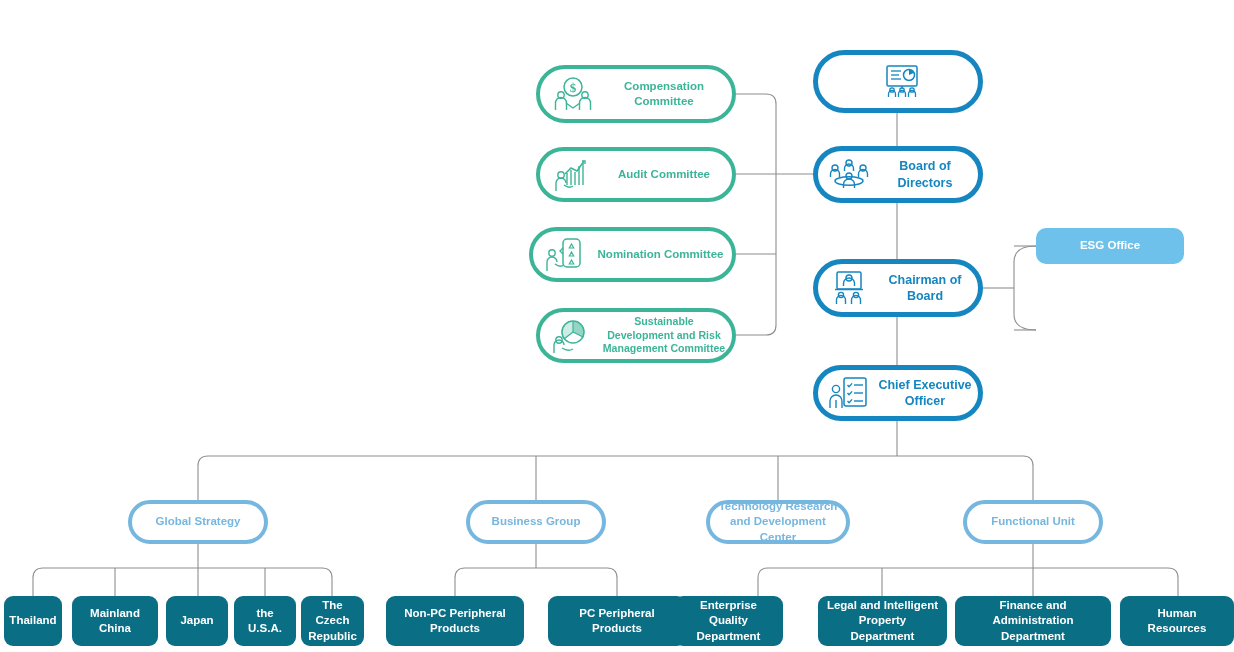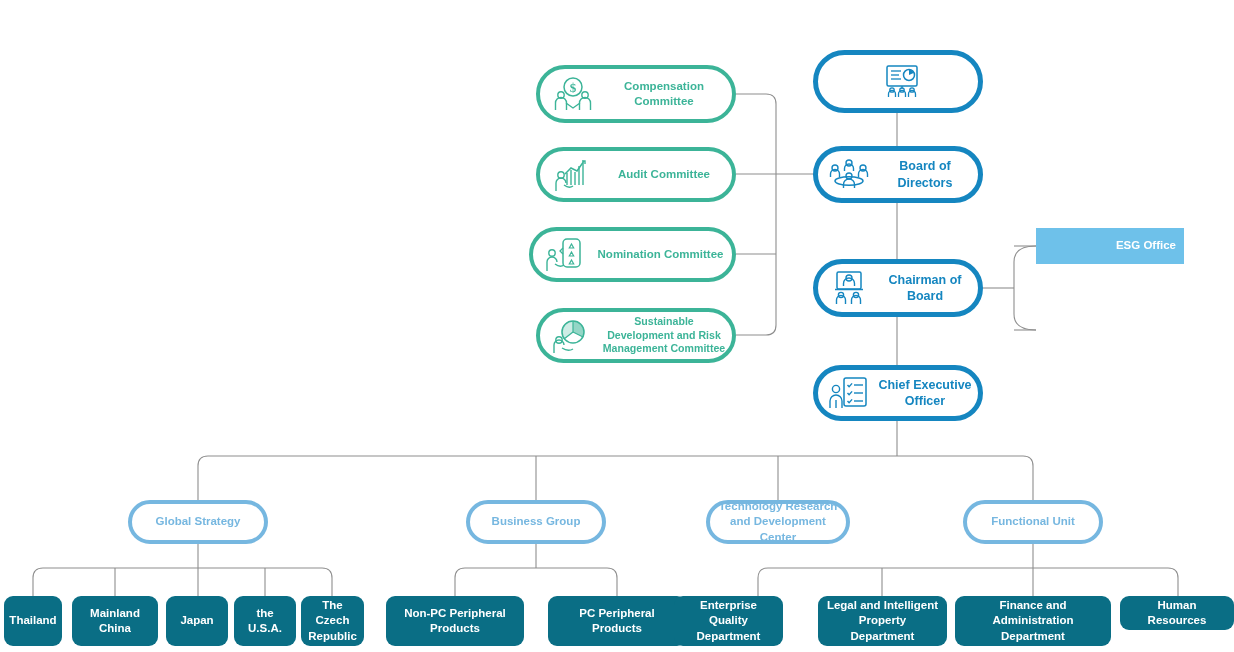--- a/index.html
+++ b/index.html
@@ -80,23 +80,22 @@
 
   
   .block {
     border-radius: 9px;
     color: #ffffff;
     font-size: 11.5px;
     font-weight: 600;
   }
   .block.staff {             
     background: #6ec1ea;
-    border-radius: 0;
+    border-radius: 10px;
     font-size: 11.5px;
-    justify-content: flex-end;
   }
   .block.unit {              
     background: #0a6e85;
   }
 
   
   .node-icon {
     flex: 0 0 auto;
     display: flex;
     align-items: center;
@@ -344,17 +343,17 @@
   </div>
 
   <div class="node block unit" style="left:818px; top:596px; width:129px; height:50px;">
     <span class="label-pad">Legal and Intelligent Property Department</span>
   </div>
 
   <div class="node block unit" style="left:955px; top:596px; width:156px; height:50px;">
     <span class="label-pad">Finance and Administration Department</span>
   </div>
 
-  <div class="node block unit" style="left:1120px; top:596px; width:114px; height:34px;">
+  <div class="node block unit" style="left:1120px; top:596px; width:114px; height:50px;">
     <span class="label-pad">Human Resources</span>
   </div>
 
 </div>
 
 </body></html>

